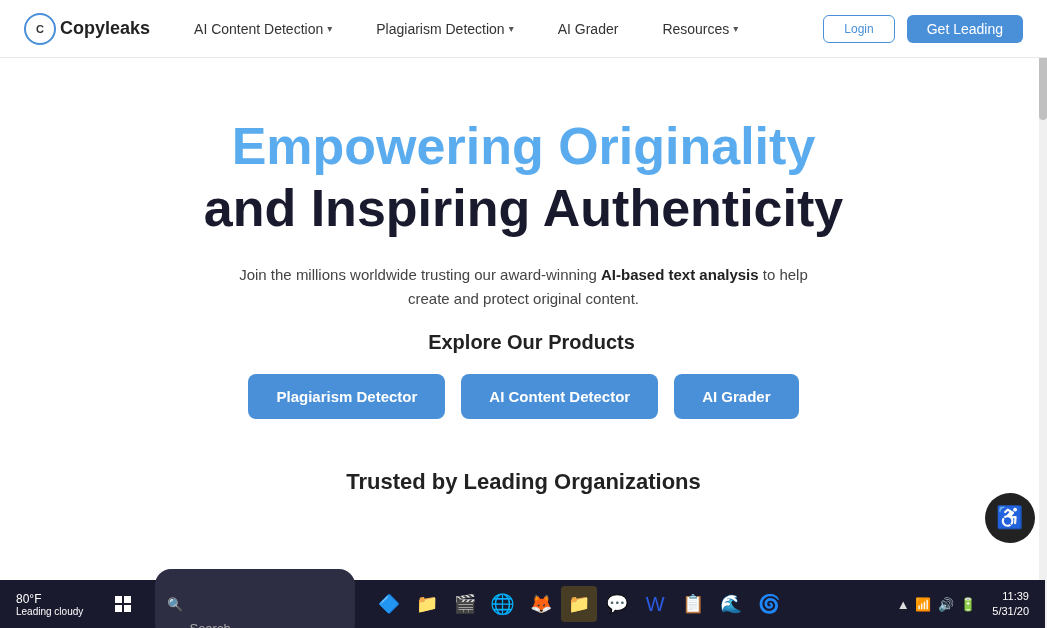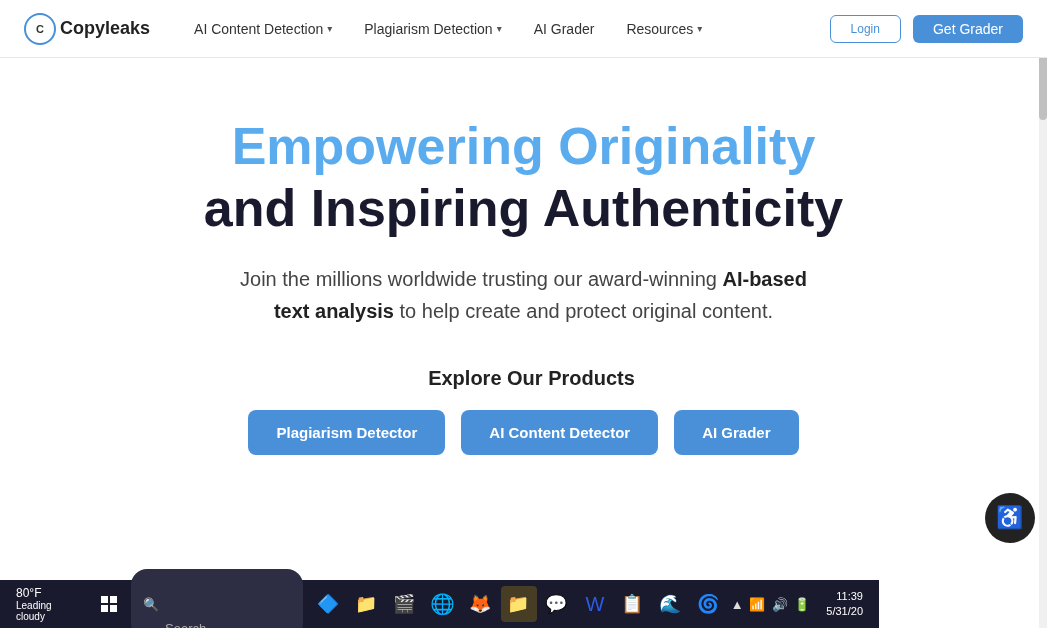--- a/index.html
+++ b/index.html
@@ -36,21 +36,21 @@
       color: #333;
     }
     .logo-text {
       font-size: 18px;
       font-weight: 600;
       color: #222;
     }
     .nav-links {
       display: flex;
       align-items: center;
-      gap: 8px;
+      gap: 20px;
       flex: 1;
     }
     .nav-item {
       display: flex;
       align-items: center;
       gap: 4px;
       padding: 8px 12px;
       font-size: 14px;
       color: #333;
       cursor: pointer;
@@ -105,25 +105,25 @@
     }
     .hero-title-dark {
       font-size: 52px;
       font-weight: 800;
       color: #1a1a2e;
       line-height: 1.15;
       margin-bottom: 24px;
       text-align: right;
     }
     .hero-subtitle {
-      font-size: 20px;
+      font-size: 15px;
       color: #444;
       line-height: 1.6;
       max-width: 600px;
-      margin-bottom: 40px;
+      margin-bottom: 20px;
     }
     .hero-subtitle strong {
       font-weight: 700;
       color: #222;
     }
     .explore-title {
       font-size: 20px;
       font-weight: 700;
       color: #222;
       margin-bottom: 20px;
@@ -188,27 +188,27 @@
       height: 120px;
       background: #c0c0c0;
       border-radius: 4px;
     }
 
     
     .taskbar {
       position: absolute;
       bottom: 0;
       left: 0;
-      width: 879px;
+      width: 1045px;
       height: 48px;
       background: #1a1a2e;
       display: flex;
       align-items: center;
       padding: 0 8px;
-      gap: 4px;
+      gap: 12px;
       z-index: 200;
     }
     .taskbar-weather {
       display: flex;
       flex-direction: column;
       color: #fff;
       font-size: 10px;
       padding: 4px 8px;
       min-width: 80px;
     }
@@ -309,36 +309,37 @@
       <span>AI Grader</span>
     </div>
     <div class="nav-item">
       <span>Resources</span>
       <span class="nav-chevron">▾</span>
     </div>
   </div>
 
   <div class="nav-actions">
     <button class="btn-login">Login</button>
-    <button class="btn-get-started">Get Grader</button>
+    <button class="btn-get-started">Get Leading</button>
   </div>
 </nav>
 
 <main class="hero">
   <h1 class="hero-title-blue">Empowering Originality</h1>
   <h1 class="hero-title-dark">and Inspiring Authenticity</h1>
   <p class="hero-subtitle">
     <span>Join the millions worldwide trusting our award-winning </span><strong>AI-based text analysis</strong><span> to help create and protect original content.</span>
   </p>
   <p class="explore-title">Explore Our Products</p>
   <div class="product-buttons">
     <button class="btn-product">Plagiarism Detector</button>
     <button class="btn-product">AI Content Detector</button>
     <button class="btn-product">AI Grader</button>
   </div>
+  <h2 class="trusted-title">Trusted by Leading Organizations</h2>
 </main>
 
 <div class="accessibility-btn">
   <span class="accessibility-icon">♿</span>
 </div>
 
 <div class="taskbar">
 
   <div class="taskbar-weather">
     <span class="temp">80°F</span>

